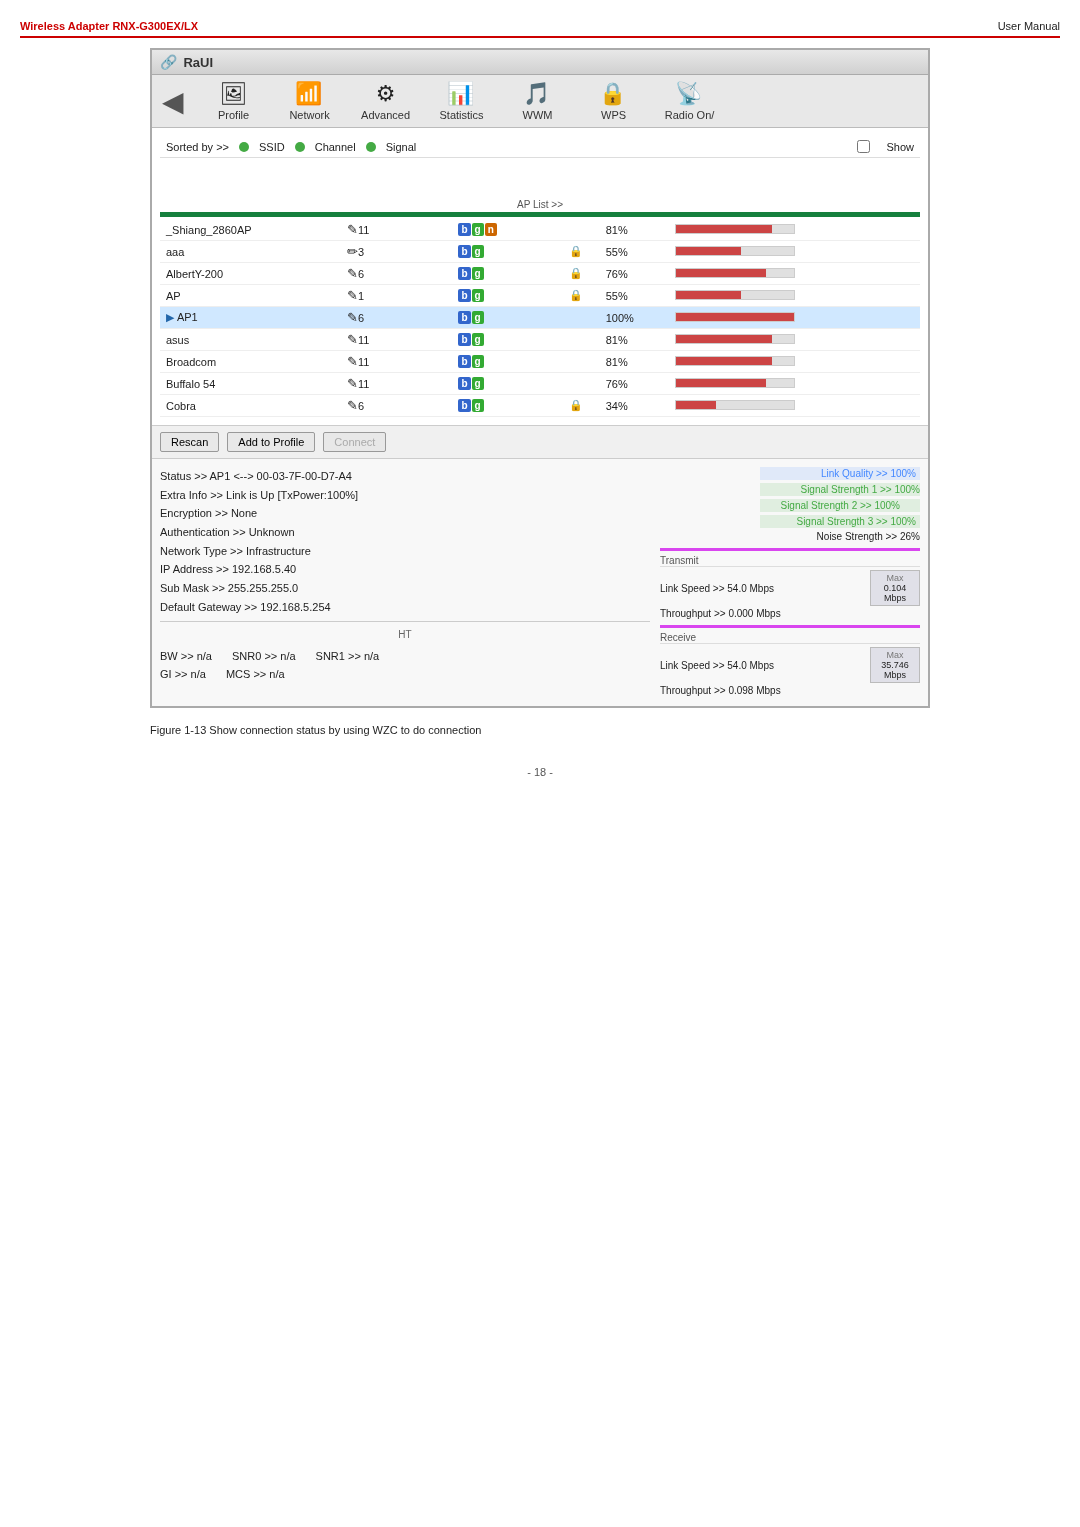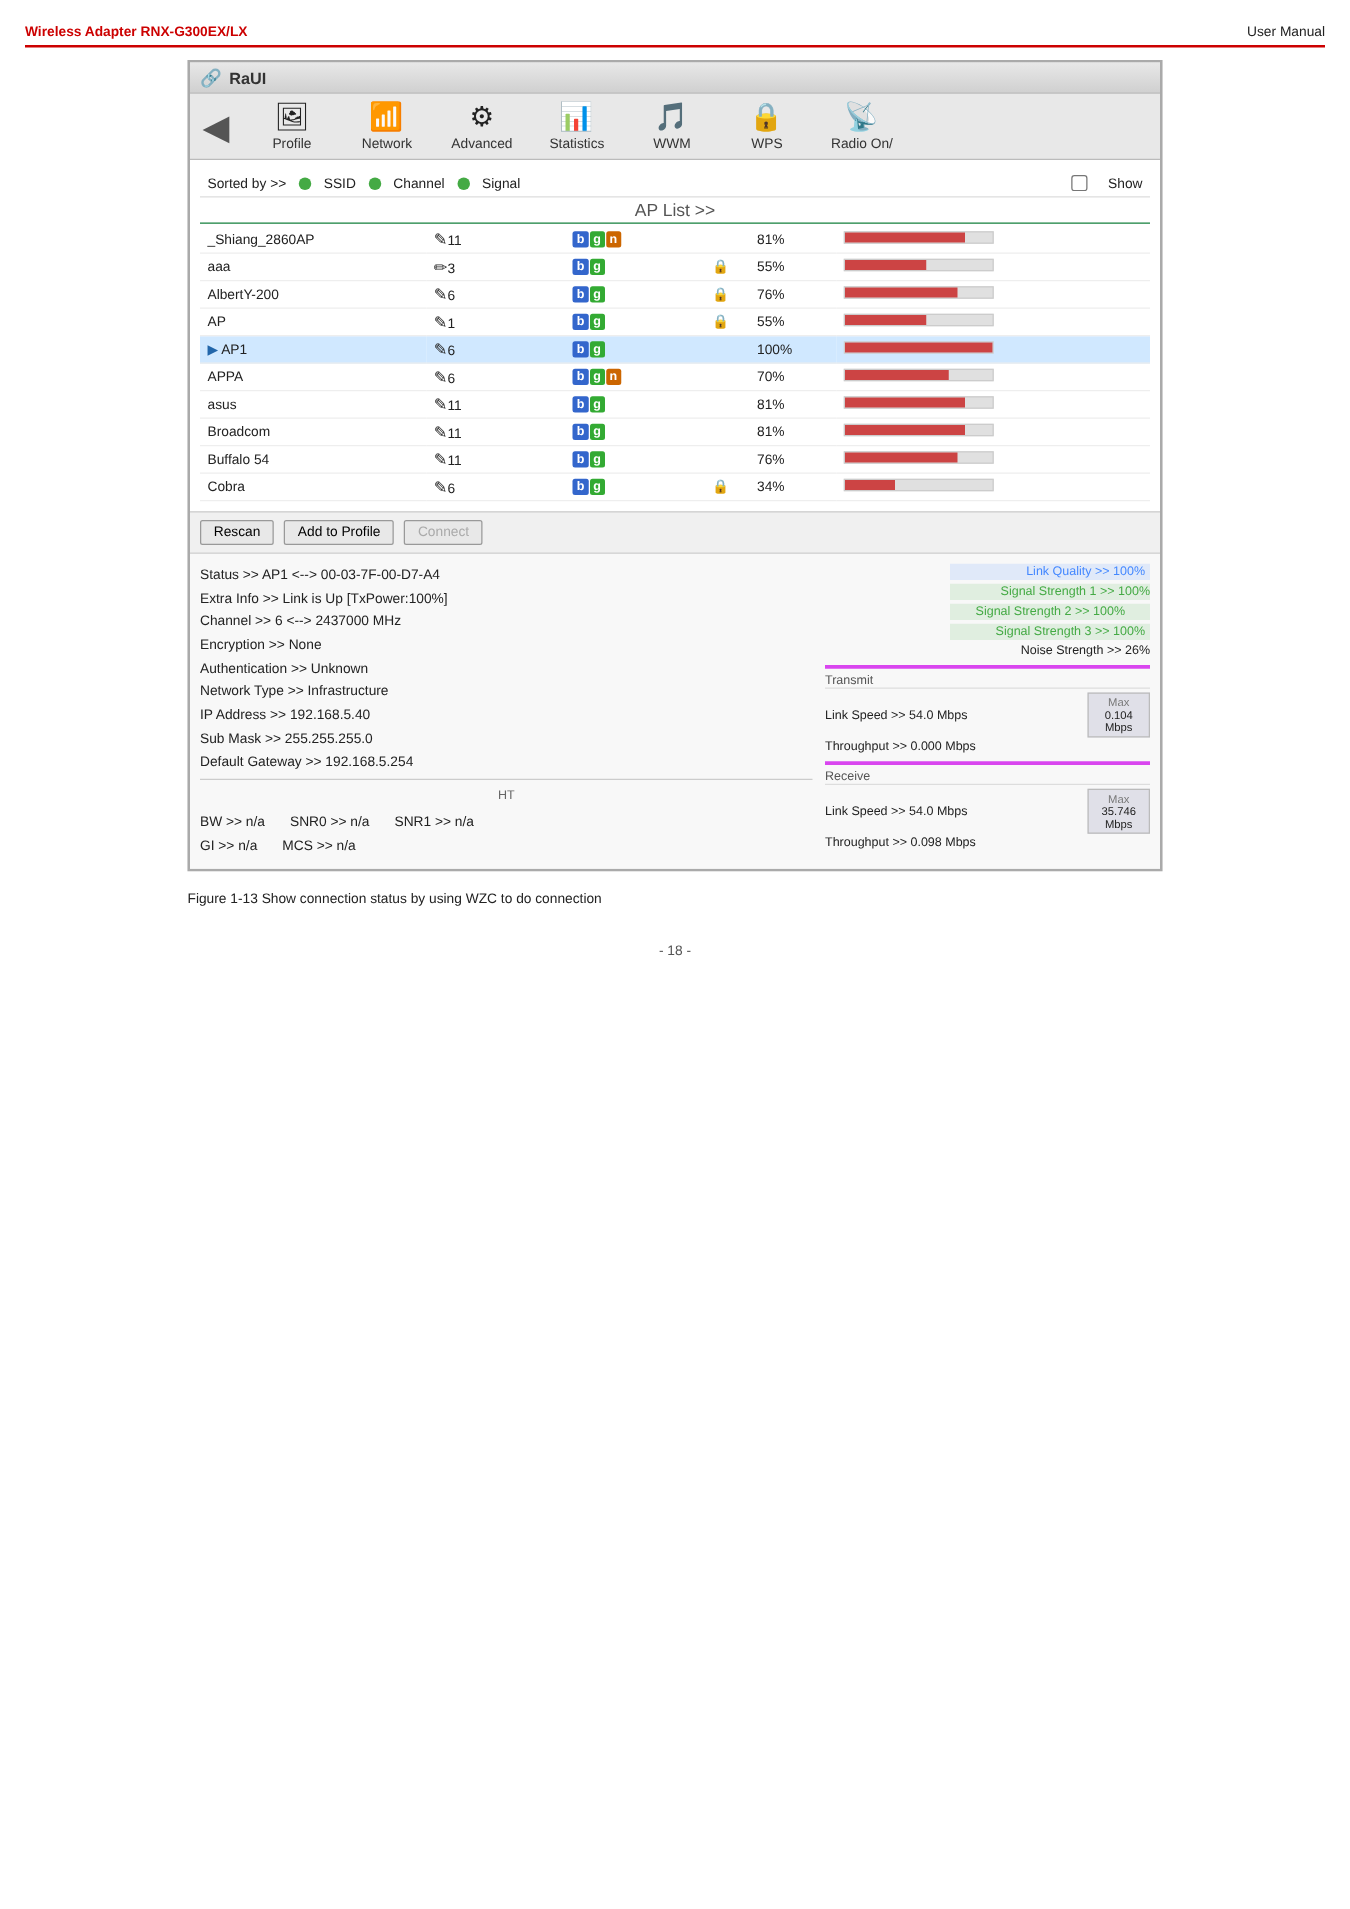--- a/index.html
+++ b/index.html
@@ -92,25 +92,26 @@
       display: inline-block;
     }
     .sorted-bar .show-right {
       margin-left: auto;
       display: flex;
       align-items: center;
       gap: 16px;
     }
     .ap-list-header {
       text-align: center;
-      font-size: 14px;
+      font-size: 10px;
       color: #555;
       padding: 2px 0;
-      border-bottom: 1px solid #15803d;
+      border-bottom: 5px solid #15803d;
       margin-bottom: 2px;
+      margin-top: 39px;
     }
     .ap-table {
       width: 100%;
       border-collapse: collapse;
       font-size: 11px;
     }
     .ap-table tr {
       border-bottom: 1px solid #eee;
     }
     .ap-table tr.selected {
@@ -364,28 +365,20 @@
           </tr>
           <tr class="selected">
             <td><span class="arrow-right">▶ </span>AP1</td>
             <td class="channel"><span class="channel-icon">✎</span>6</td>
             <td class="mode-badges"><span class="badge badge-b">b</span><span class="badge badge-g">g</span></td>
             <td style="width: 20px;"></td>
             <td class="signal-pct">100%</td>
             <td class="signal-bar"><div class="signal-bar-container"><div class="signal-bar-fill" style="width: 100%; background: rgb(204, 68, 68);"></div></div></td>
           </tr>
           <tr>
-            <td>APPA</td>
-            <td class="channel"><span class="channel-icon">✎</span>6</td>
-            <td class="mode-badges"><span class="badge badge-b">b</span><span class="badge badge-g">g</span><span class="badge badge-n">n</span></td>
-            <td style="width: 20px;"></td>
-            <td class="signal-pct">70%</td>
-            <td class="signal-bar"><div class="signal-bar-container"><div class="signal-bar-fill" style="width: 70%; background: rgb(204, 68, 68);"></div></div></td>
-          </tr>
-          <tr>
             <td>asus</td>
             <td class="channel"><span class="channel-icon">✎</span>11</td>
             <td class="mode-badges"><span class="badge badge-b">b</span><span class="badge badge-g">g</span></td>
             <td style="width: 20px;"></td>
             <td class="signal-pct">81%</td>
             <td class="signal-bar"><div class="signal-bar-container"><div class="signal-bar-fill" style="width: 81%; background: rgb(204, 68, 68);"></div></div></td>
           </tr>
           <tr>
             <td>Broadcom</td>
             <td class="channel"><span class="channel-icon">✎</span>11</td>
@@ -417,21 +410,20 @@
   <div class="bottom-buttons">
     <button class="btn">Rescan</button>
     <button class="btn">Add to Profile</button>
     <button class="btn disabled">Connect</button>
   </div>
 
   <div class="status-panel">
     <div class="status-left">
       <div>Status &gt;&gt; AP1 &lt;--&gt; 00-03-7F-00-D7-A4</div>
       <div>Extra Info &gt;&gt; Link is Up [TxPower:100%]</div>
-      <div>Channel &gt;&gt; 6 &lt;--&gt; 2437000 MHz</div>
       <div>Encryption &gt;&gt; None</div>
       <div>Authentication &gt;&gt; Unknown</div>
       <div>Network Type &gt;&gt; Infrastructure</div>
       <div>IP Address &gt;&gt; 192.168.5.40</div>
       <div>Sub Mask &gt;&gt; 255.255.255.0</div>
       <div>Default Gateway &gt;&gt; 192.168.5.254</div>
       <div class="ht-section">
         <div style="text-align:center; color:#666; font-size:10px; margin-bottom:4px;">HT</div>
         <div class="ht-row">
           <span>BW &gt;&gt; n/a</span>

